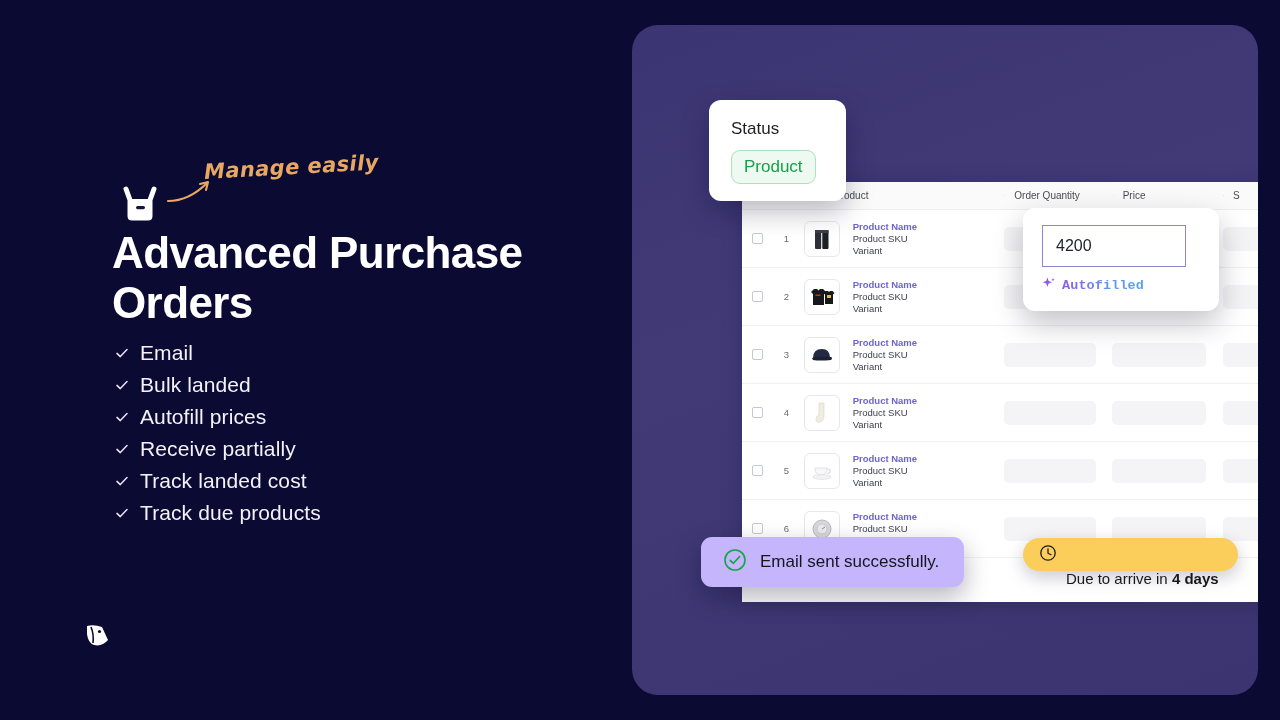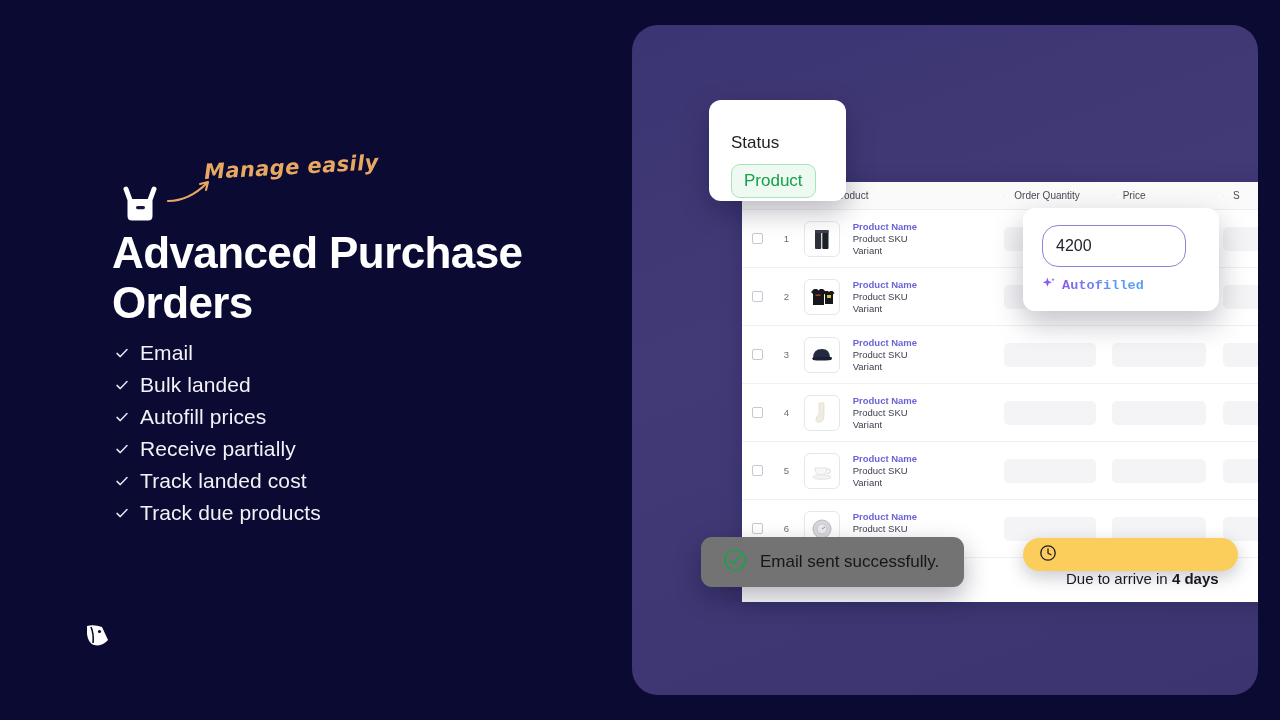--- a/index.html
+++ b/index.html
@@ -91,51 +91,51 @@
   .fieldbox { height:24px; border-radius:5px; background:#f4f4f6; }
   .fieldbox.qty { width:92px; }
   .fieldbox.price { width:94px; }
   .fieldbox.stat { width:70px; }
 
   
   .status-card {
     position:absolute; left:709px; top:100px; width:137px; height:101px;
     background:#fff; border-radius:12px;
     box-shadow:0 10px 28px rgba(8,6,35,.28);
-    padding:32px 0 0 22px;
+    padding:18px 0 0 22px;
   }
   .status-label { font-size:17px; color:#1f1f25; line-height:22px; }
   .status-badge {
     display:inline-block; margin-top:10px;
     padding:6px 12px; border-radius:9px;
     background:#eefaf1; border:1px solid #a9e2bb;
     color:#13a149; font-size:17px; line-height:20px;
   }
 
   .autofill-card {
     position:absolute; left:1023px; top:208px; width:196px; height:103px;
     background:#fff; border-radius:12px;
     box-shadow:0 12px 30px rgba(8,6,35,.25);
     padding:17px 16px 0 19px;
   }
   .autofill-input {
-    width:144px; height:42px; border:1.5px solid #8b86d6; border-radius:16px;
+    width:144px; height:42px; border:1.5px solid #8b86d6; border-radius:0;
     background:#fff; color:#23242d; font-size:16px;
     padding:0 0 0 13px; line-height:40px;
   }
   .autofill-note { display:flex; align-items:center; gap:6px; margin-top:9px;font-family:Liberation Mono, monospace; }
   .autofill-text {
     font-size:13.5px; font-weight:bold; letter-spacing:.1px;
     background:linear-gradient(90deg,#8a5cf0 0%,#5b9df5 70%);
     -webkit-background-clip:text; background-clip:text; color:transparent;
   }
 
   .toast {
     position:absolute; left:701px; top:537px; width:263px; height:50px;
-    background:#737373; border-radius:11px;
+    background:#c4b5fd; border-radius:11px;
     box-shadow:0 10px 26px rgba(8,6,35,.3);
     display:flex; align-items:center; padding-left:22px; gap:13px;
   }
   .toast-text { font-size:17px; color:#16161c; }
 
   .due-pill {
     position:absolute; left:1023px; top:538px; width:215px; height:33px;
     background:#fbcd5a; border-radius:17px;
     display:flex; align-items:center; padding-left:16px; gap:9px;
     box-shadow:0 6px 18px rgba(8,6,35,.22);

